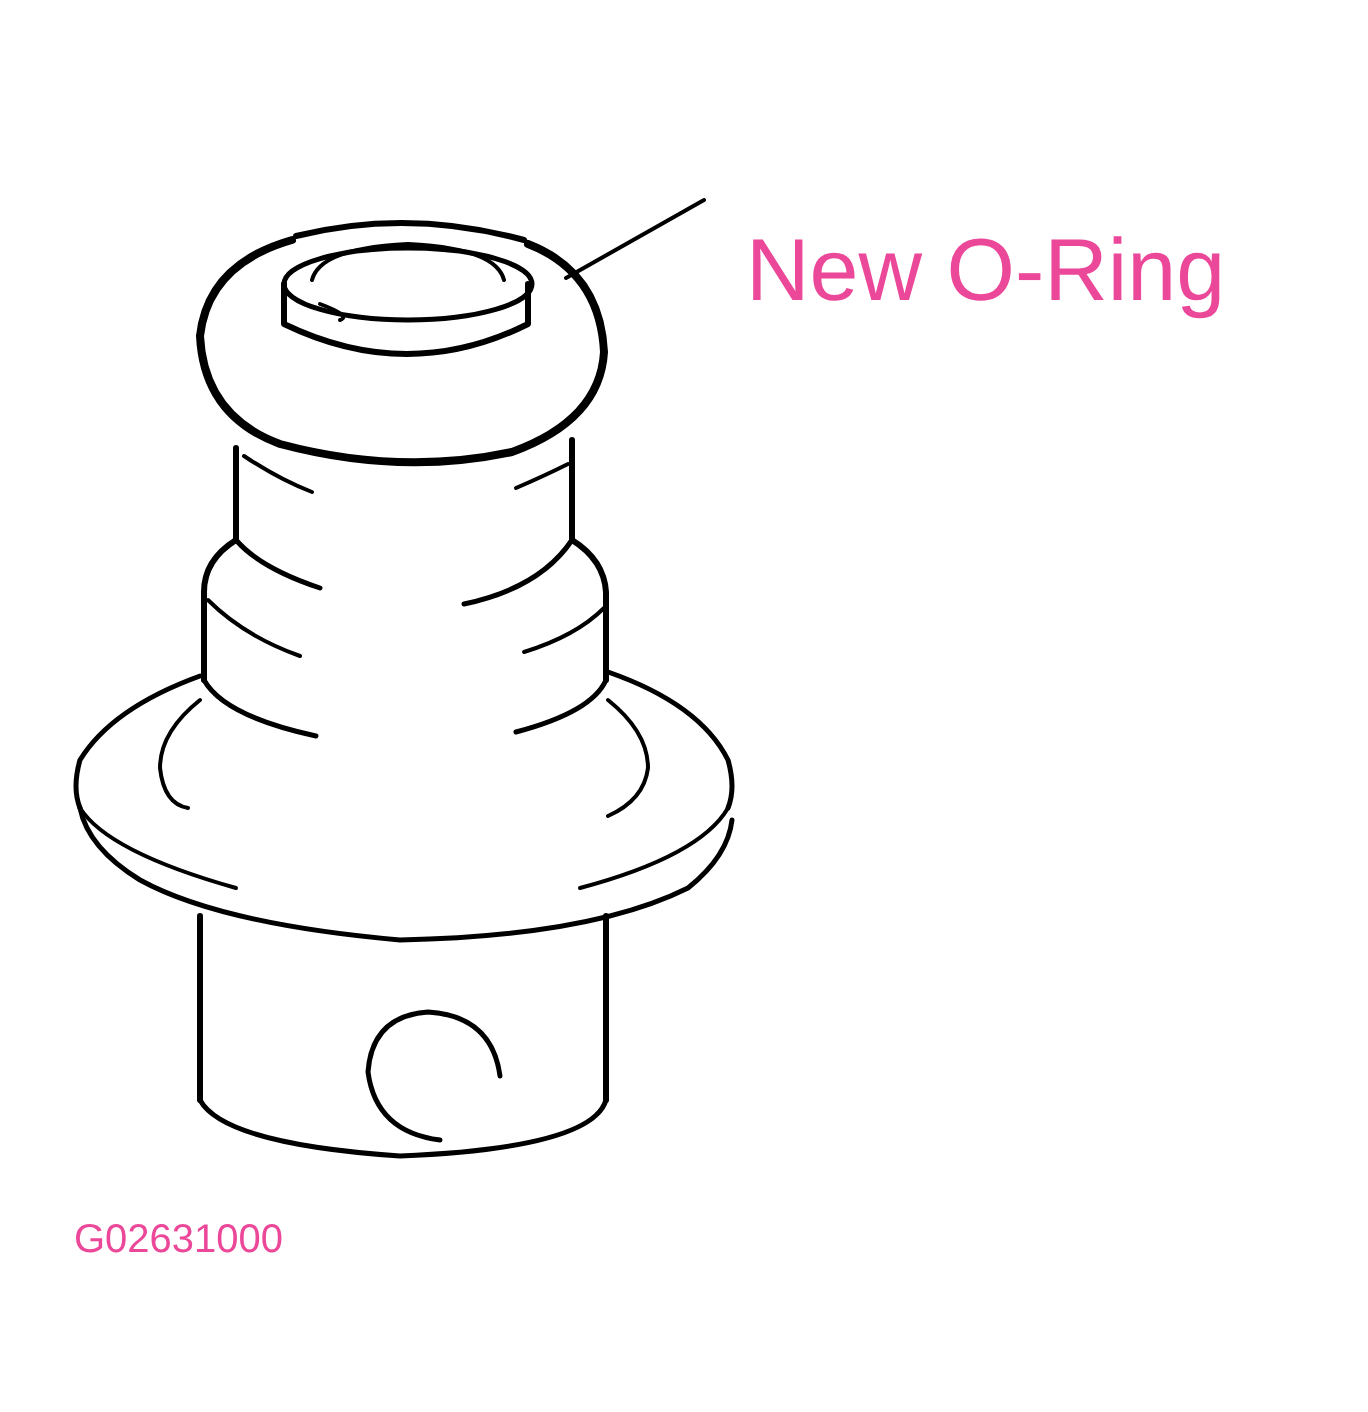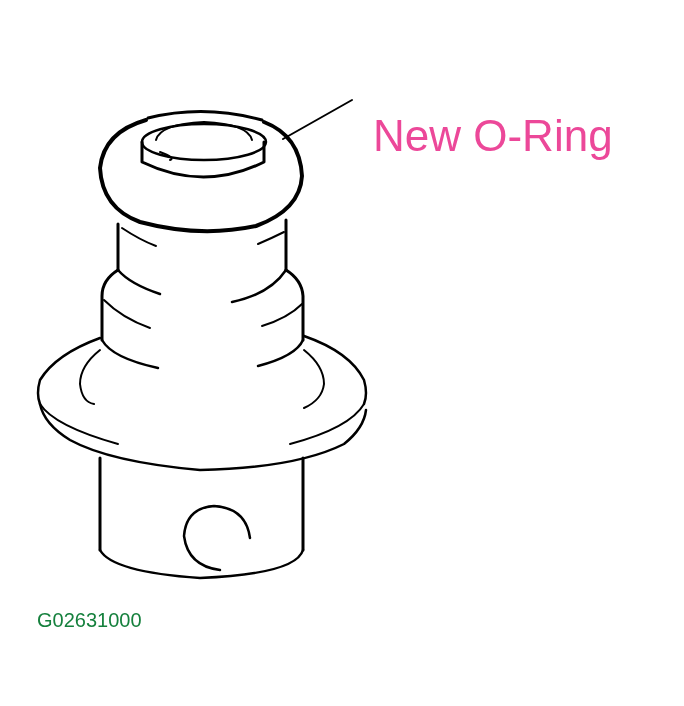--- a/index.html
+++ b/index.html
@@ -4,21 +4,21 @@
   <style>
     html, body { margin: 0; padding: 0; background: #ffffff; }
     .canvas { position: relative; width: 684px; height: 706px; background: #ffffff; overflow: hidden; }
     .callout-label {
       position: absolute; left: 373px; top: 70px;
       font-family: "Liberation Sans", sans-serif; font-size: 44px; color: #ec4899;
       letter-spacing: 0px; white-space: nowrap; line-height: 1; margin-top: 44px;
     }
     .figure-id {
       position: absolute; left: 37px; top: 610px;
-      font-family: "Liberation Sans", sans-serif; font-size: 20px; color: #15803d;
+      font-family: "Liberation Sans", sans-serif; font-size: 20px; color: #ec4899;
       white-space: nowrap; line-height: 1;
     }
     svg.drawing { position: absolute; left: 0; top: 0; }
   </style>
 </head>
 <body>
 
 <div class="canvas">
 
   <svg class="drawing" width="684" height="706" viewBox="0 0 684 706" fill="none" stroke="#000" stroke-linecap="round" stroke-linejoin="round">

